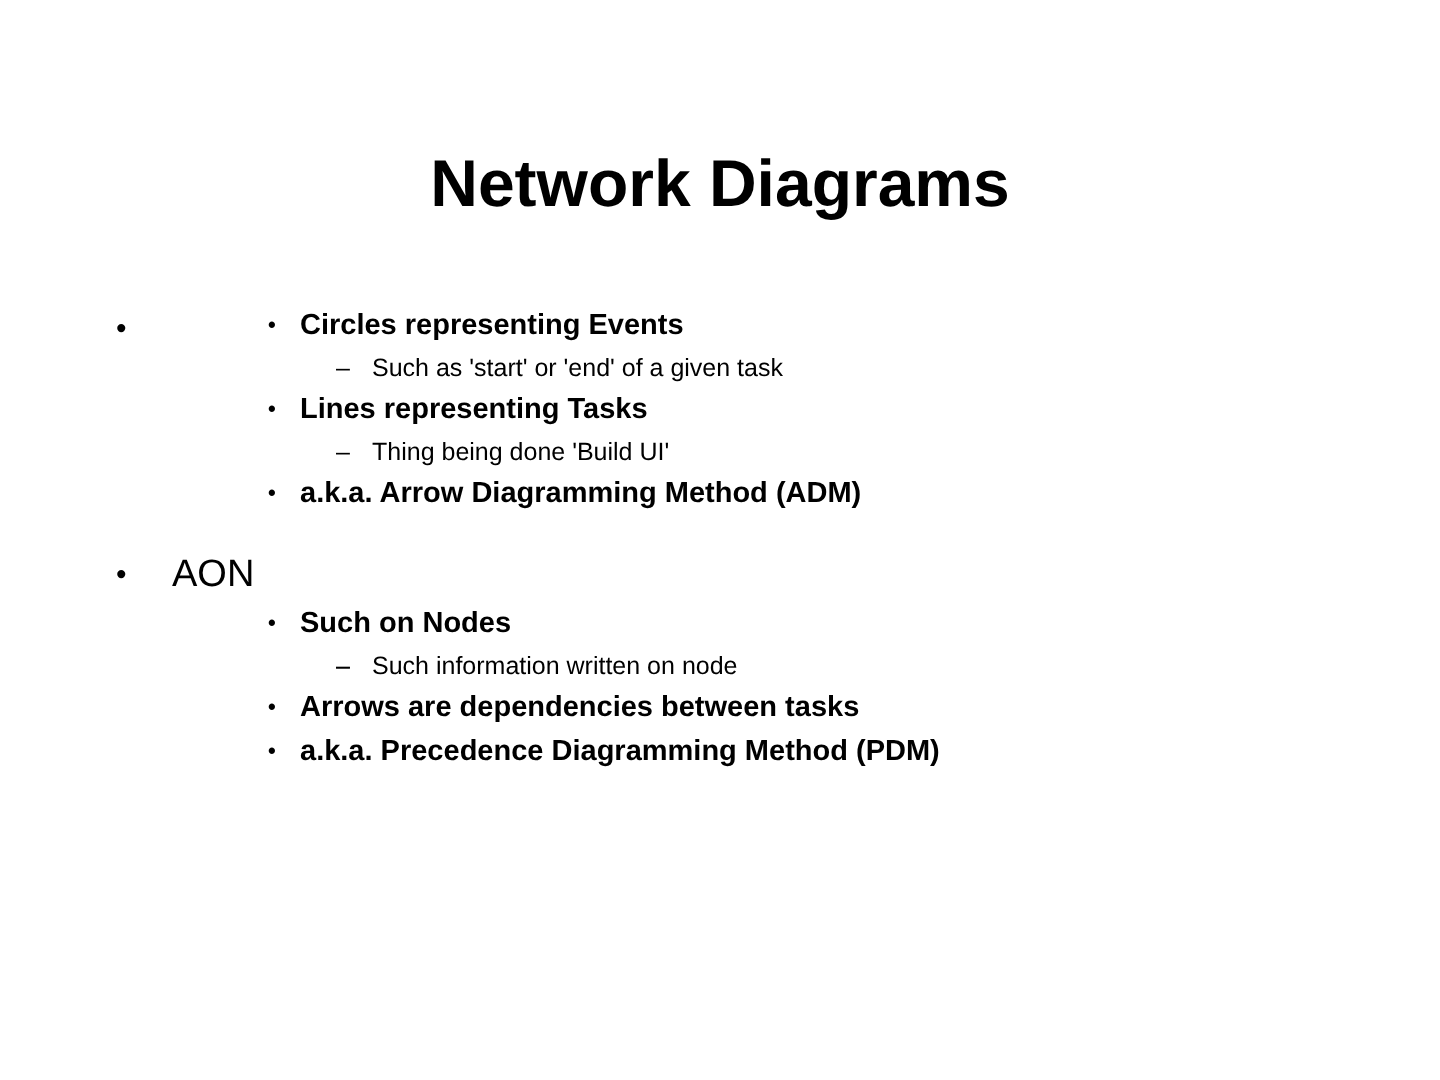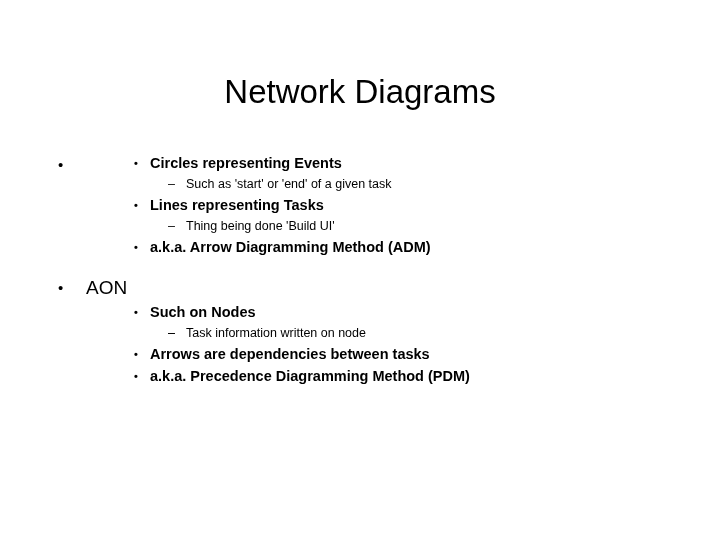--- a/index.html
+++ b/index.html
@@ -21,21 +21,21 @@
     background: #ffffff;
   }
   .slide-title {
     position: absolute;
     top: 72px;
     left: 0;
     width: 720px;
     text-align: center;
     font-size: 33px;
     line-height: 40px;
-    font-weight: normal;
+    font-weight: bold;
     letter-spacing: 0px;
     color: #000000;
     white-space: nowrap;
   }
   .body-area {
     position: absolute;
     top: 152px;
     left: 0;
     width: 720px;
   }
@@ -154,21 +154,21 @@
         <span class="marker">•</span>
         <span>Such on Nodes</span>
       </div>
 
       <div class="lvl3">
         <span class="marker">–</span>
       </div>
 
       <div class="lvl3">
         <span class="marker">–</span>
-        <span>Task information written on node</span>
+        <span>Such information written on node</span>
       </div>
 
       <div class="lvl2">
         <span class="marker">•</span>
         <span>Arrows are dependencies between tasks</span>
       </div>
 
       <div class="lvl2">
         <span class="marker">•</span>
         <span>a.k.a. Precedence Diagramming Method (PDM)</span>

